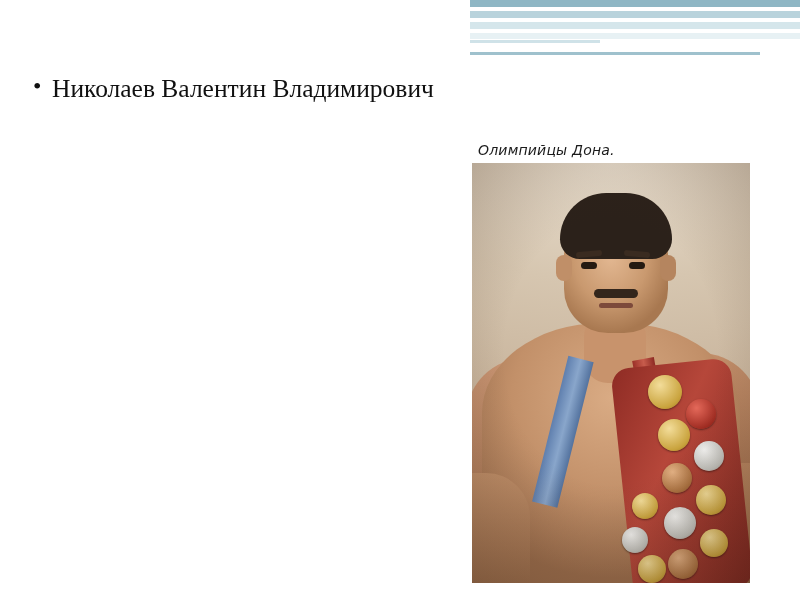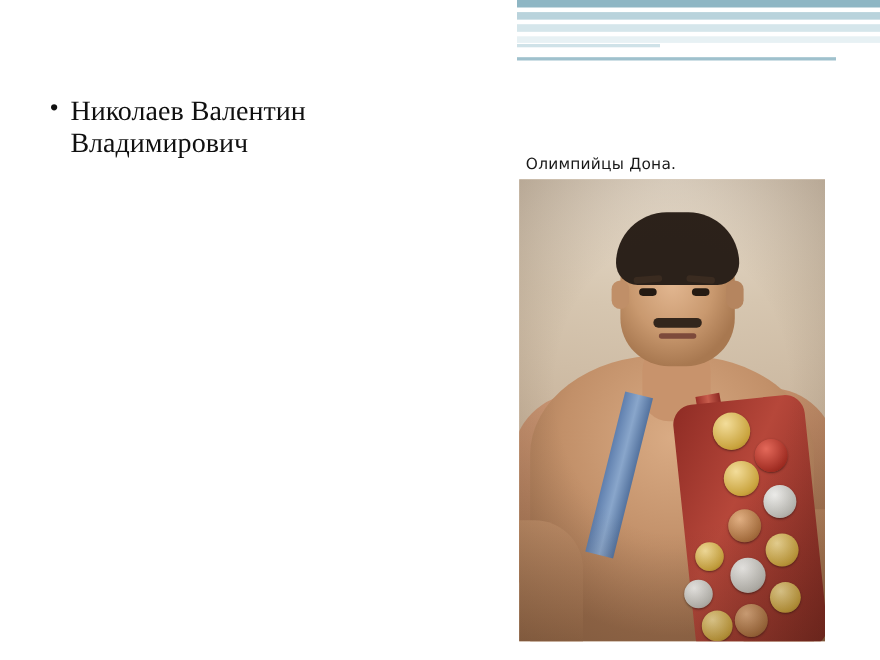--- a/index.html
+++ b/index.html
@@ -56,21 +56,21 @@
 
   
   .content {
     position: absolute;
     left: 28px;
     top: 70px;
     width: 430px;
   }
   ul.bullets {
     list-style: none;
-    margin: 16px;
+    margin: 4px;
     padding: 0;
   }
   ul.bullets > li {
     position: relative;
     padding-left: 20px;
     font-size: 25.5px;
     line-height: 1.14;
     color: #101010;
     margin-bottom: 2px;
   }
@@ -86,20 +86,21 @@
 
   
   .caption {
     position: absolute;
     left: 478px;
     top: 142px;
     font-family: "DejaVu Sans", sans-serif;
     font-size: 14px;
     color: #1a1a1a;
     letter-spacing: 0.2px;
+    font-style: italic;
   }
 
   .photo-frame {
     position: absolute;
     left: 472px;
     top: 163px;
     width: 278px;
     height: 420px;
     overflow: hidden;
     background: #cbb9a4;

